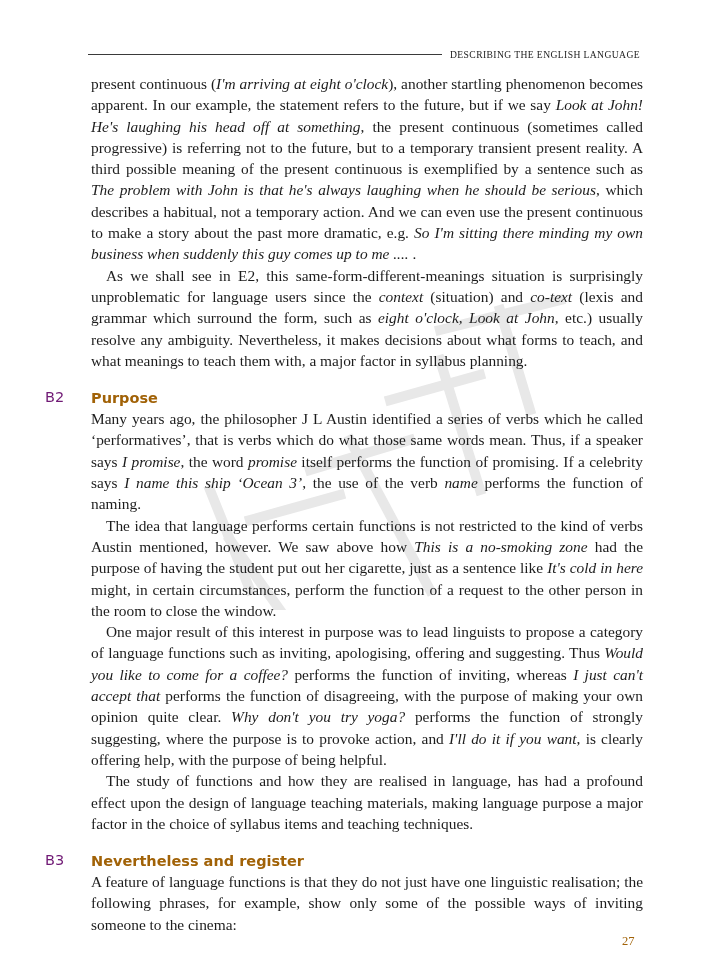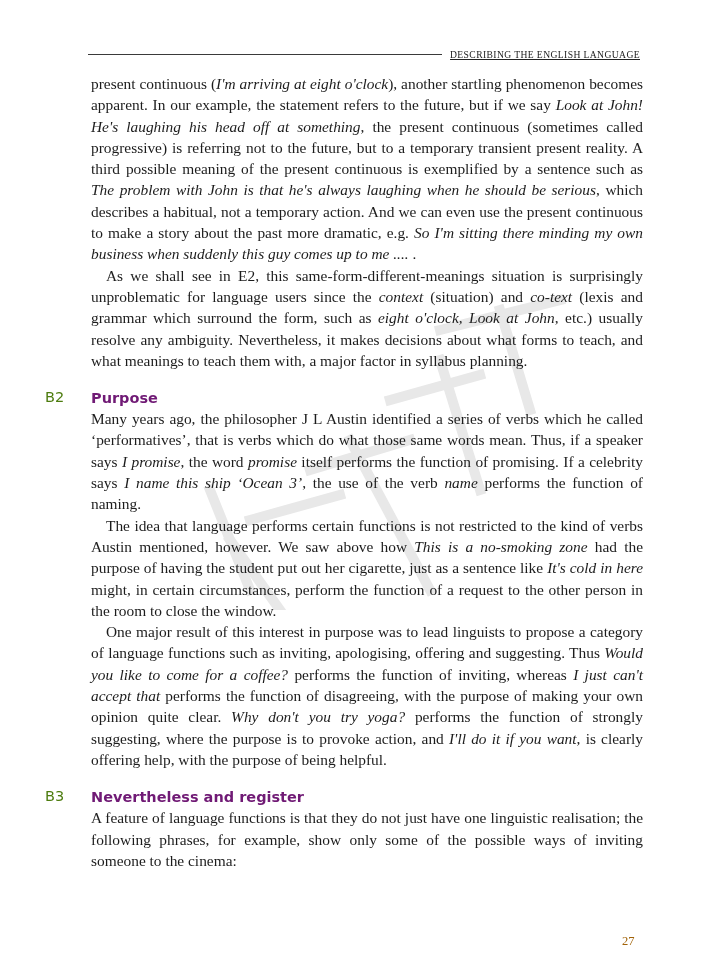--- a/index.html
+++ b/index.html
@@ -8,39 +8,39 @@
       font-family: "Liberation Serif", "DejaVu Serif", serif;
       color: #1c1c1c;
     }
     .header {
       position: absolute; top: 47px; left: 88px; width: 552px; height: 14px;
       display: flex; align-items: center;
     }
     .header-rule { flex: 1; height: 1px; background: #3a3a3a; margin-right: 8px; }
     .header-title {
       font-family: "Liberation Serif", serif; font-size: 9.6px; letter-spacing: 0.4px;
-      text-transform: uppercase; color: #222; white-space: nowrap; text-decoration: underline;
+      text-transform: uppercase; color: #222; white-space: nowrap;
     }
     .content {
       position: absolute; left: 91px; top: 73px; width: 552px;
       font-size: 15.4px; line-height: 21.3px; text-align: justify;
     }
     .content p { margin: 0; }
     .content p.indent { text-indent: 15px; }
     .content p.first { text-indent: 0; }
     em { font-style: italic; }
     .section { position: relative; margin-top: 16px; }
     .sec-head { position: relative; height: 21px; margin-bottom: 0px; }
     .sec-num {
       position: absolute; left: -46px; top: 0;
-      font-family: "DejaVu Sans", "Liberation Sans", sans-serif; font-size: 14.5px; color: #4d7c0f;
+      font-family: "DejaVu Sans", "Liberation Sans", sans-serif; font-size: 14.5px; color: #701a75;
     }
     .sec-title {
       font-family: "DejaVu Sans", "Liberation Sans", sans-serif; font-weight: bold;
-      font-size: 14.5px; color: #701a75;
+      font-size: 14.5px; color: #a16207;
     }
     .page-number {
       position: absolute; left: 622px; top: 934px; font-size: 12.5px; color: #a16207;
     }
     .watermark {
       position: absolute; left: 190px; top: 290px; width: 380px; height: 320px;
       pointer-events: none;
     }
     .watermark svg { width: 100%; height: 100%; }
   </style>
@@ -72,20 +72,21 @@
   <div id="intro">
       <p class="first"><span>present continuous (</span><em>I'm arriving at eight o'clock</em><span>), another startling phenomenon becomes apparent. In our example, the statement refers to the future, but if we say </span><em>Look at John! He's laughing his head off at something</em><span>, the present continuous (sometimes called progressive) is referring not to the future, but to a temporary transient present reality. A third possible meaning of the present continuous is exemplified by a sentence such as </span><em>The problem with John is that he's always laughing when he should be serious</em><span>, which describes a habitual, not a temporary action. And we can even use the present continuous to make a story about the past more dramatic, e.g. </span><em>So I'm sitting there minding my own business when suddenly this guy comes up to me ....</em><span> .</span></p>
       <p class="indent"><span>As we shall see in E2, this same-form-different-meanings situation is surprisingly unproblematic for language users since the </span><em>context</em><span> (situation) and </span><em>co-text</em><span> (lexis and grammar which surround the form, such as </span><em>eight o'clock, Look at John</em><span>, etc.) usually resolve any ambiguity. Nevertheless, it makes decisions about what forms to teach, and what meanings to teach them with, a major factor in syllabus planning.</span></p>
     </div>
   <div id="sections">
       <div class="section">
         <div class="sec-head"><span class="sec-num">B2</span><span class="sec-title">Purpose</span></div>
         <p class="first"><span>Many years ago, the philosopher J L Austin identified a series of verbs which he called ‘performatives’, that is verbs which do what those same words mean. Thus, if a speaker says </span><em>I promise</em><span>, the word </span><em>promise</em><span> itself performs the function of promising. If a celebrity says </span><em>I name this ship ‘Ocean 3’</em><span>, the use of the verb </span><em>name</em><span> performs the function of naming.</span></p>
         <p class="indent"><span>The idea that language performs certain functions is not restricted to the kind of verbs Austin mentioned, however. We saw above how </span><em>This is a no-smoking zone</em><span> had the purpose of having the student put out her cigarette, just as a sentence like </span><em>It's cold in here</em><span> might, in certain circumstances, perform the function of a request to the other person in the room to close the window.</span></p>
         <p class="indent"><span>One major result of this interest in purpose was to lead linguists to propose a category of language functions such as inviting, apologising, offering and suggesting. Thus </span><em>Would you like to come for a coffee?</em><span> performs the function of inviting, whereas </span><em>I just can't accept that</em><span> performs the function of disagreeing, with the purpose of making your own opinion quite clear. </span><em>Why don't you try yoga?</em><span> performs the function of strongly suggesting, where the purpose is to provoke action, and </span><em>I'll do it if you want</em><span>, is clearly offering help, with the purpose of being helpful.</span></p>
+        <p class="indent"><span>The study of functions and how they are realised in language, has had a profound effect upon the design of language teaching materials, making language purpose a major factor in the choice of syllabus items and teaching techniques.</span></p>
       </div>
       <div class="section">
         <div class="sec-head"><span class="sec-num">B3</span><span class="sec-title">Nevertheless and register</span></div>
         <p class="first"><span>A feature of language functions is that they do not just have one linguistic realisation; the following phrases, for example, show only some of the possible ways of inviting someone to the cinema:</span></p>
       </div>
     </div>
 </div>
 
 <div class="page-number">27</div>
 

